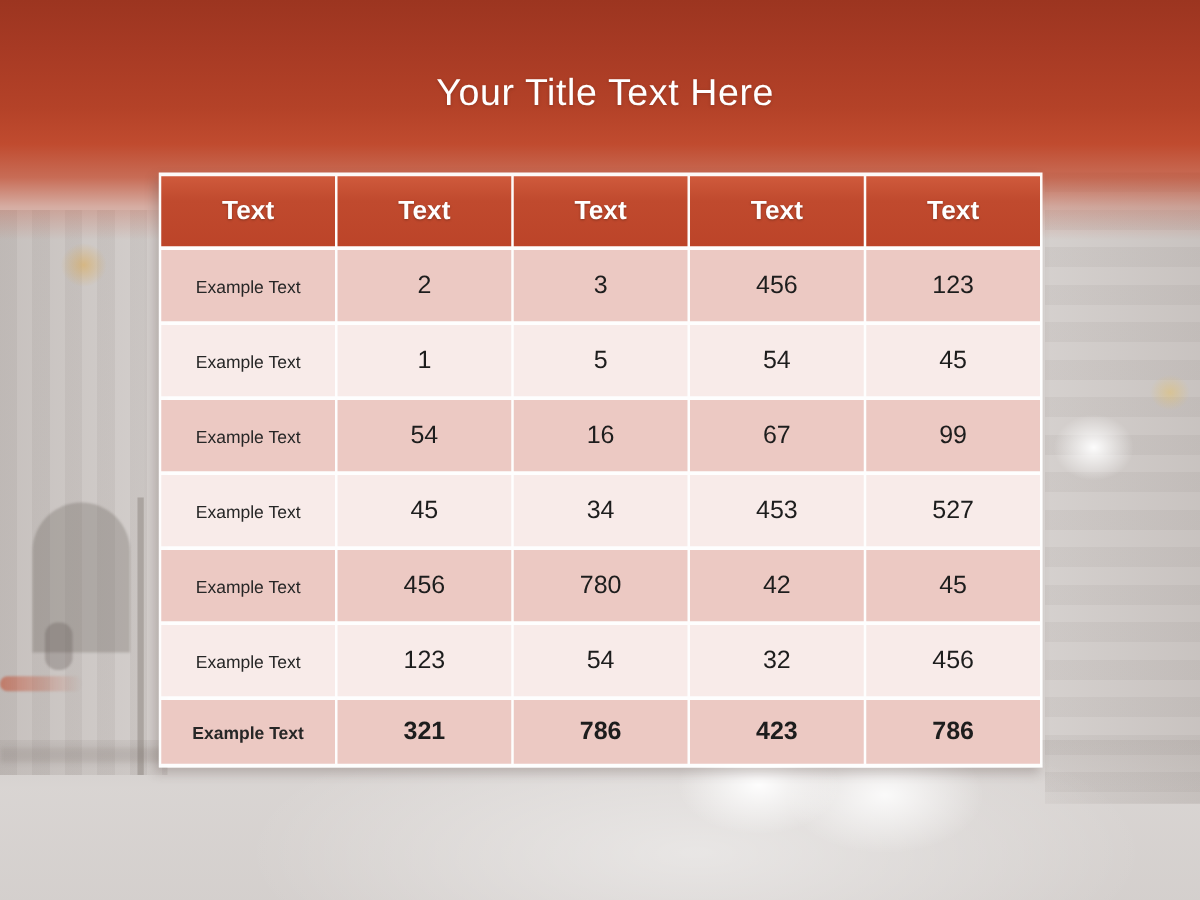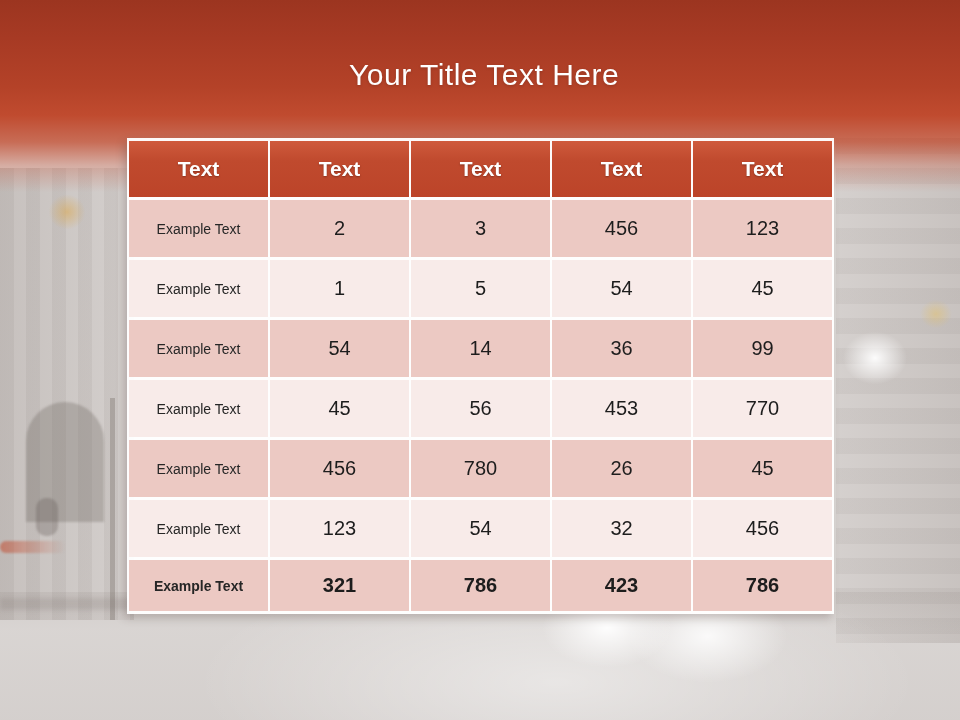--- a/index.html
+++ b/index.html
@@ -139,36 +139,36 @@
           <tr class="row-light">
             <td class="label-cell">Example Text</td>
             <td class="num-cell">1</td>
             <td class="num-cell">5</td>
             <td class="num-cell">54</td>
             <td class="num-cell">45</td>
           </tr>
           <tr class="row-dark">
             <td class="label-cell">Example Text</td>
             <td class="num-cell">54</td>
-            <td class="num-cell">14</td>
-            <td class="num-cell">36</td>
+            <td class="num-cell">16</td>
+            <td class="num-cell">67</td>
             <td class="num-cell">99</td>
           </tr>
           <tr class="row-light">
             <td class="label-cell">Example Text</td>
             <td class="num-cell">45</td>
-            <td class="num-cell">56</td>
+            <td class="num-cell">34</td>
             <td class="num-cell">453</td>
-            <td class="num-cell">770</td>
+            <td class="num-cell">527</td>
           </tr>
           <tr class="row-dark">
             <td class="label-cell">Example Text</td>
             <td class="num-cell">456</td>
             <td class="num-cell">780</td>
-            <td class="num-cell">26</td>
+            <td class="num-cell">42</td>
             <td class="num-cell">45</td>
           </tr>
           <tr class="row-light">
             <td class="label-cell">Example Text</td>
             <td class="num-cell">123</td>
             <td class="num-cell">54</td>
             <td class="num-cell">32</td>
             <td class="num-cell">456</td>
           </tr>
           <tr class="row-dark row-bold">

